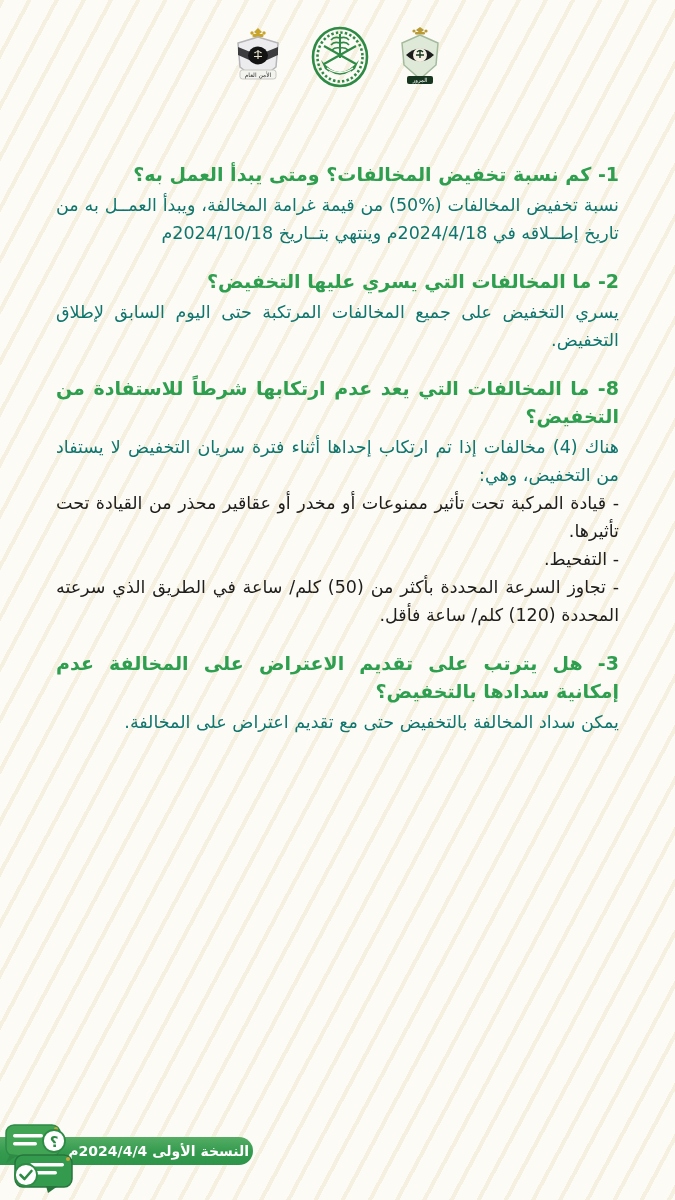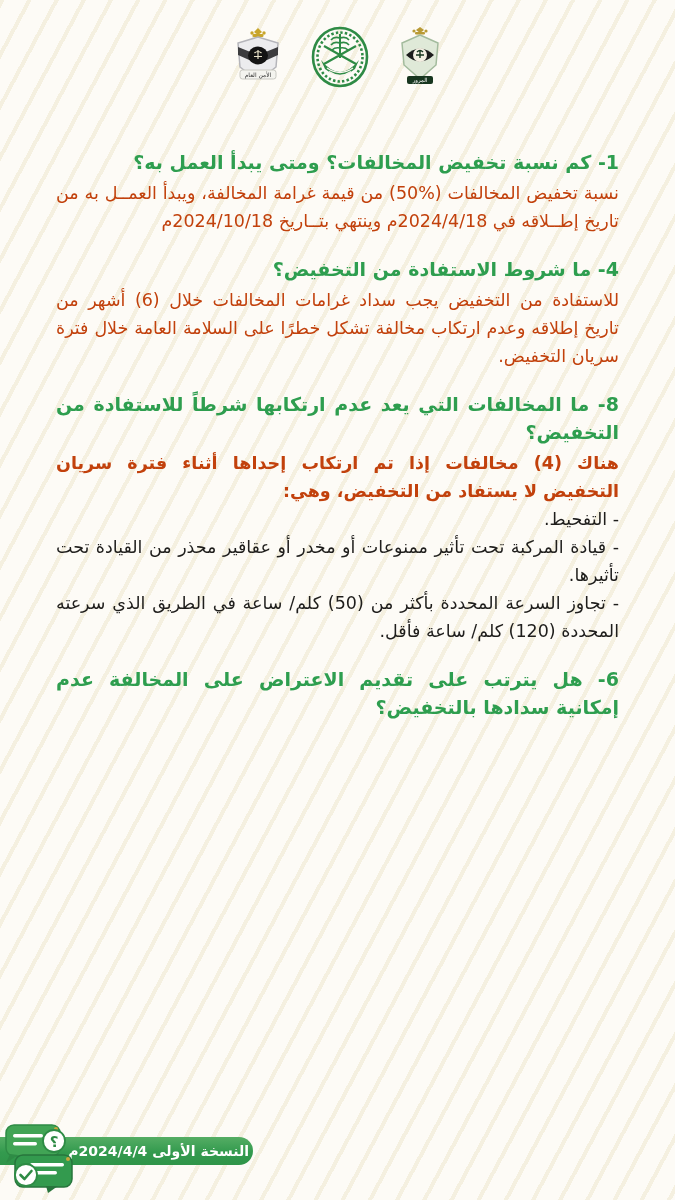--- a/index.html
+++ b/index.html
@@ -9,34 +9,34 @@
     background-color:#fdfbf6;
     background-image:repeating-linear-gradient(118deg,
       rgba(238,231,206,0.55) 0px, rgba(238,231,206,0.55) 4px,
       rgba(253,251,246,0) 4px, rgba(253,251,246,0) 24px);
   }
   .logo-row{
     position:absolute;top:24px;left:0;width:675px;
     display:flex;justify-content:center;align-items:center;gap:26px;
   }
   .content{
-    position:absolute;top:148px;right:56px;width:563px;
+    position:absolute;top:160px;right:56px;width:563px;
     direction:rtl;
     margin-left:8px;
   }
   .faq-section{margin:0 0 20px 0;}
   .q-heading{
     color:#2e9e4f;font-weight:bold;font-size:19px;line-height:28px;
     text-align:justify;margin:0 0 3px 0;
   }
   .a-text{
-    color:#c2410c;font-size:17.5px;line-height:28px;
+    color:#0f766e;font-size:17.5px;line-height:28px;
     text-align:justify;margin:0;
   }
-  .a-bold{font-weight:bold;}
+  .a-bold{font-weight:normal;}
   .v-list{margin:0;padding:0;list-style:none;}
   .v-list li{
     color:#1f1e1c;font-size:17.5px;line-height:28px;text-align:justify;
   }
   .footer-bar{
     position:absolute;left:0;bottom:35px;width:253px;height:28px;
     background:linear-gradient(180deg,#55ad64 0%,#339a4e 55%,#2f9449 100%);
     border-radius:0 14px 14px 0;
     display:flex;align-items:center;
   }
@@ -92,42 +92,41 @@
 </div>
 
 <div class="content">
 
   <div class="faq-section">
     <h2 class="q-heading">1- كم نسبة تخفيض المخالفات؟ ومتى يبدأ العمل به؟</h2>
     <p class="a-text">نسبة تخفيض المخالفات (%50) من قيمة غرامة المخالفة، ويبدأ العمــل به من تاريخ إطــلاقه في 2024/4/18م وينتهي بتــاريخ 2024/10/18م</p>
   </div>
 
   <div class="faq-section">
+    <h2 class="q-heading">2- ما المخالفات التي يسري عليها التخفيض؟</h2>
+    <p class="a-text">يسري التخفيض على جميع المخالفات المرتكبة حتى اليوم السابق لإطلاق التخفيض.</p>
   </div>
 
   <div class="faq-section">
   </div>
 
-  <div class="faq-section">
-    <h2 class="q-heading">4- ما شروط الاستفادة من التخفيض؟</h2>
-    <p class="a-text">للاستفادة من التخفيض يجب سداد غرامات المخالفات خلال (6) أشهر من تاريخ إطلاقه وعدم ارتكاب مخالفة تشكل خطرًا على السلامة العامة خلال فترة سريان التخفيض.</p>
-  </div>
 
   <div class="faq-section">
     <h2 class="q-heading">8- ما المخالفات التي يعد عدم ارتكابها شرطاً للاستفادة من التخفيض؟</h2>
     <p class="a-text a-bold">هناك (4) مخالفات إذا تم ارتكاب إحداها أثناء فترة سريان التخفيض لا يستفاد من التخفيض، وهي:</p>
     <ul class="v-list">
+      <li>- قيادة المركبة تحت تأثير ممنوعات أو مخدر أو عقاقير محذر من القيادة تحت تأثيرها.</li>
       <li>- التفحيط.</li>
-      <li>- قيادة المركبة تحت تأثير ممنوعات أو مخدر أو عقاقير محذر من القيادة تحت تأثيرها.</li>
       <li>- تجاوز السرعة المحددة بأكثر من (50) كلم/ ساعة في الطريق الذي سرعته المحددة (120) كلم/ ساعة فأقل.</li>
     </ul>
   </div>
 
   <div class="faq-section">
-    <h2 class="q-heading">6- هل يترتب على تقديم الاعتراض على المخالفة عدم إمكانية سدادها بالتخفيض؟</h2>
+    <h2 class="q-heading">3- هل يترتب على تقديم الاعتراض على المخالفة عدم إمكانية سدادها بالتخفيض؟</h2>
+    <p class="a-text">يمكن سداد المخالفة بالتخفيض حتى مع تقديم اعتراض على المخالفة.</p>
   </div>
 
 </div>
 
 <div class="footer-bar">
   <div class="version">النسخة الأولى 2024/4/4م</div>
 </div>
 
 <svg class="footer-icon" viewBox="0 0 78 72">
   <g>

